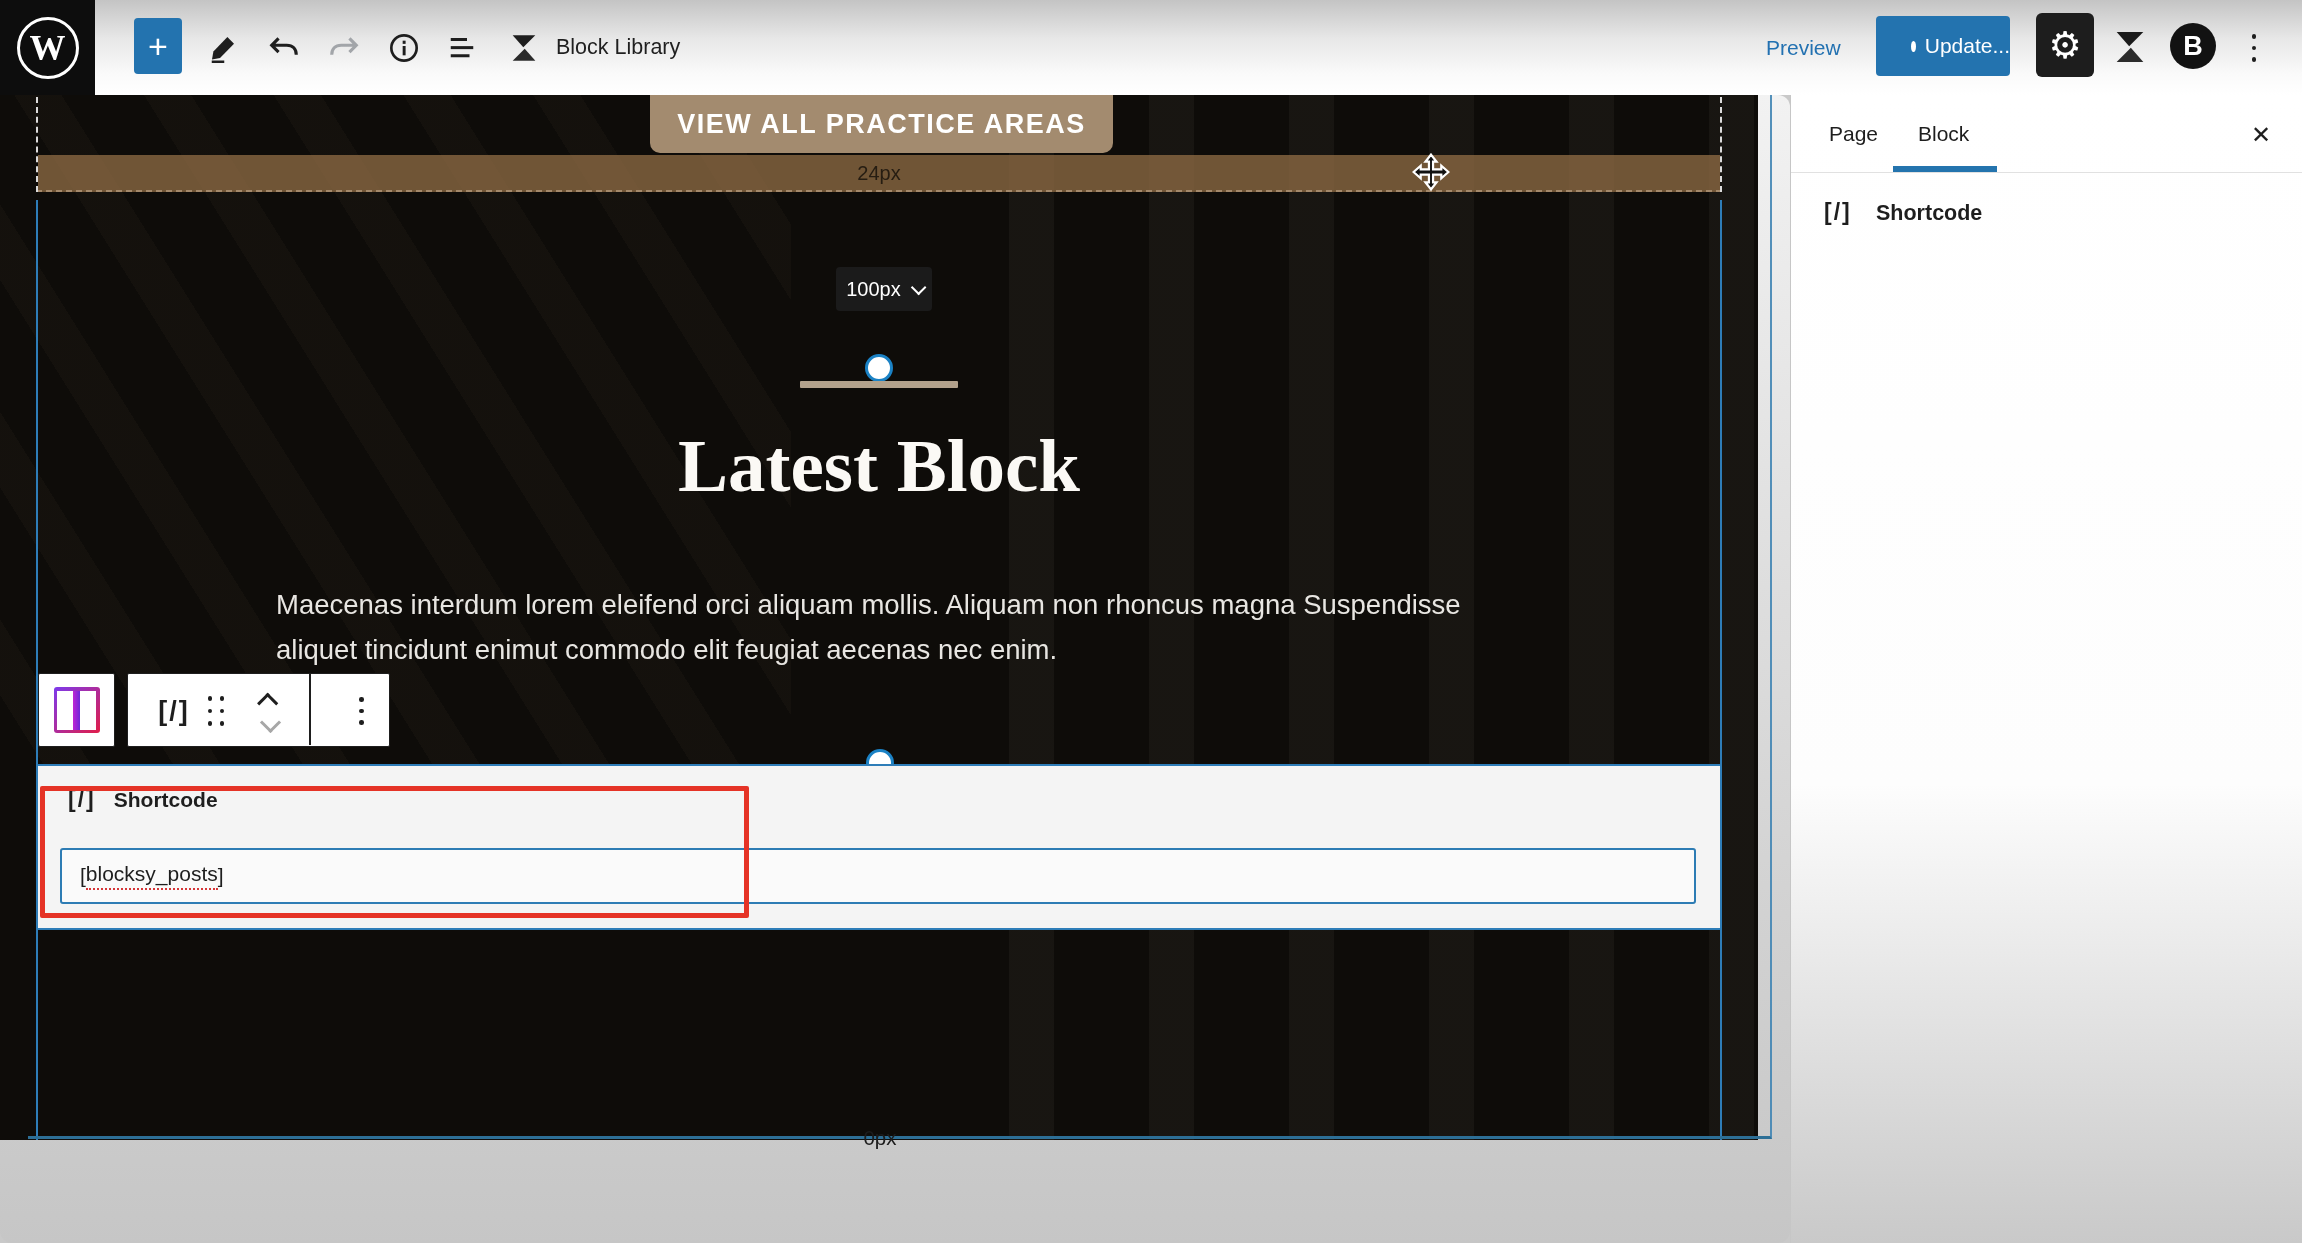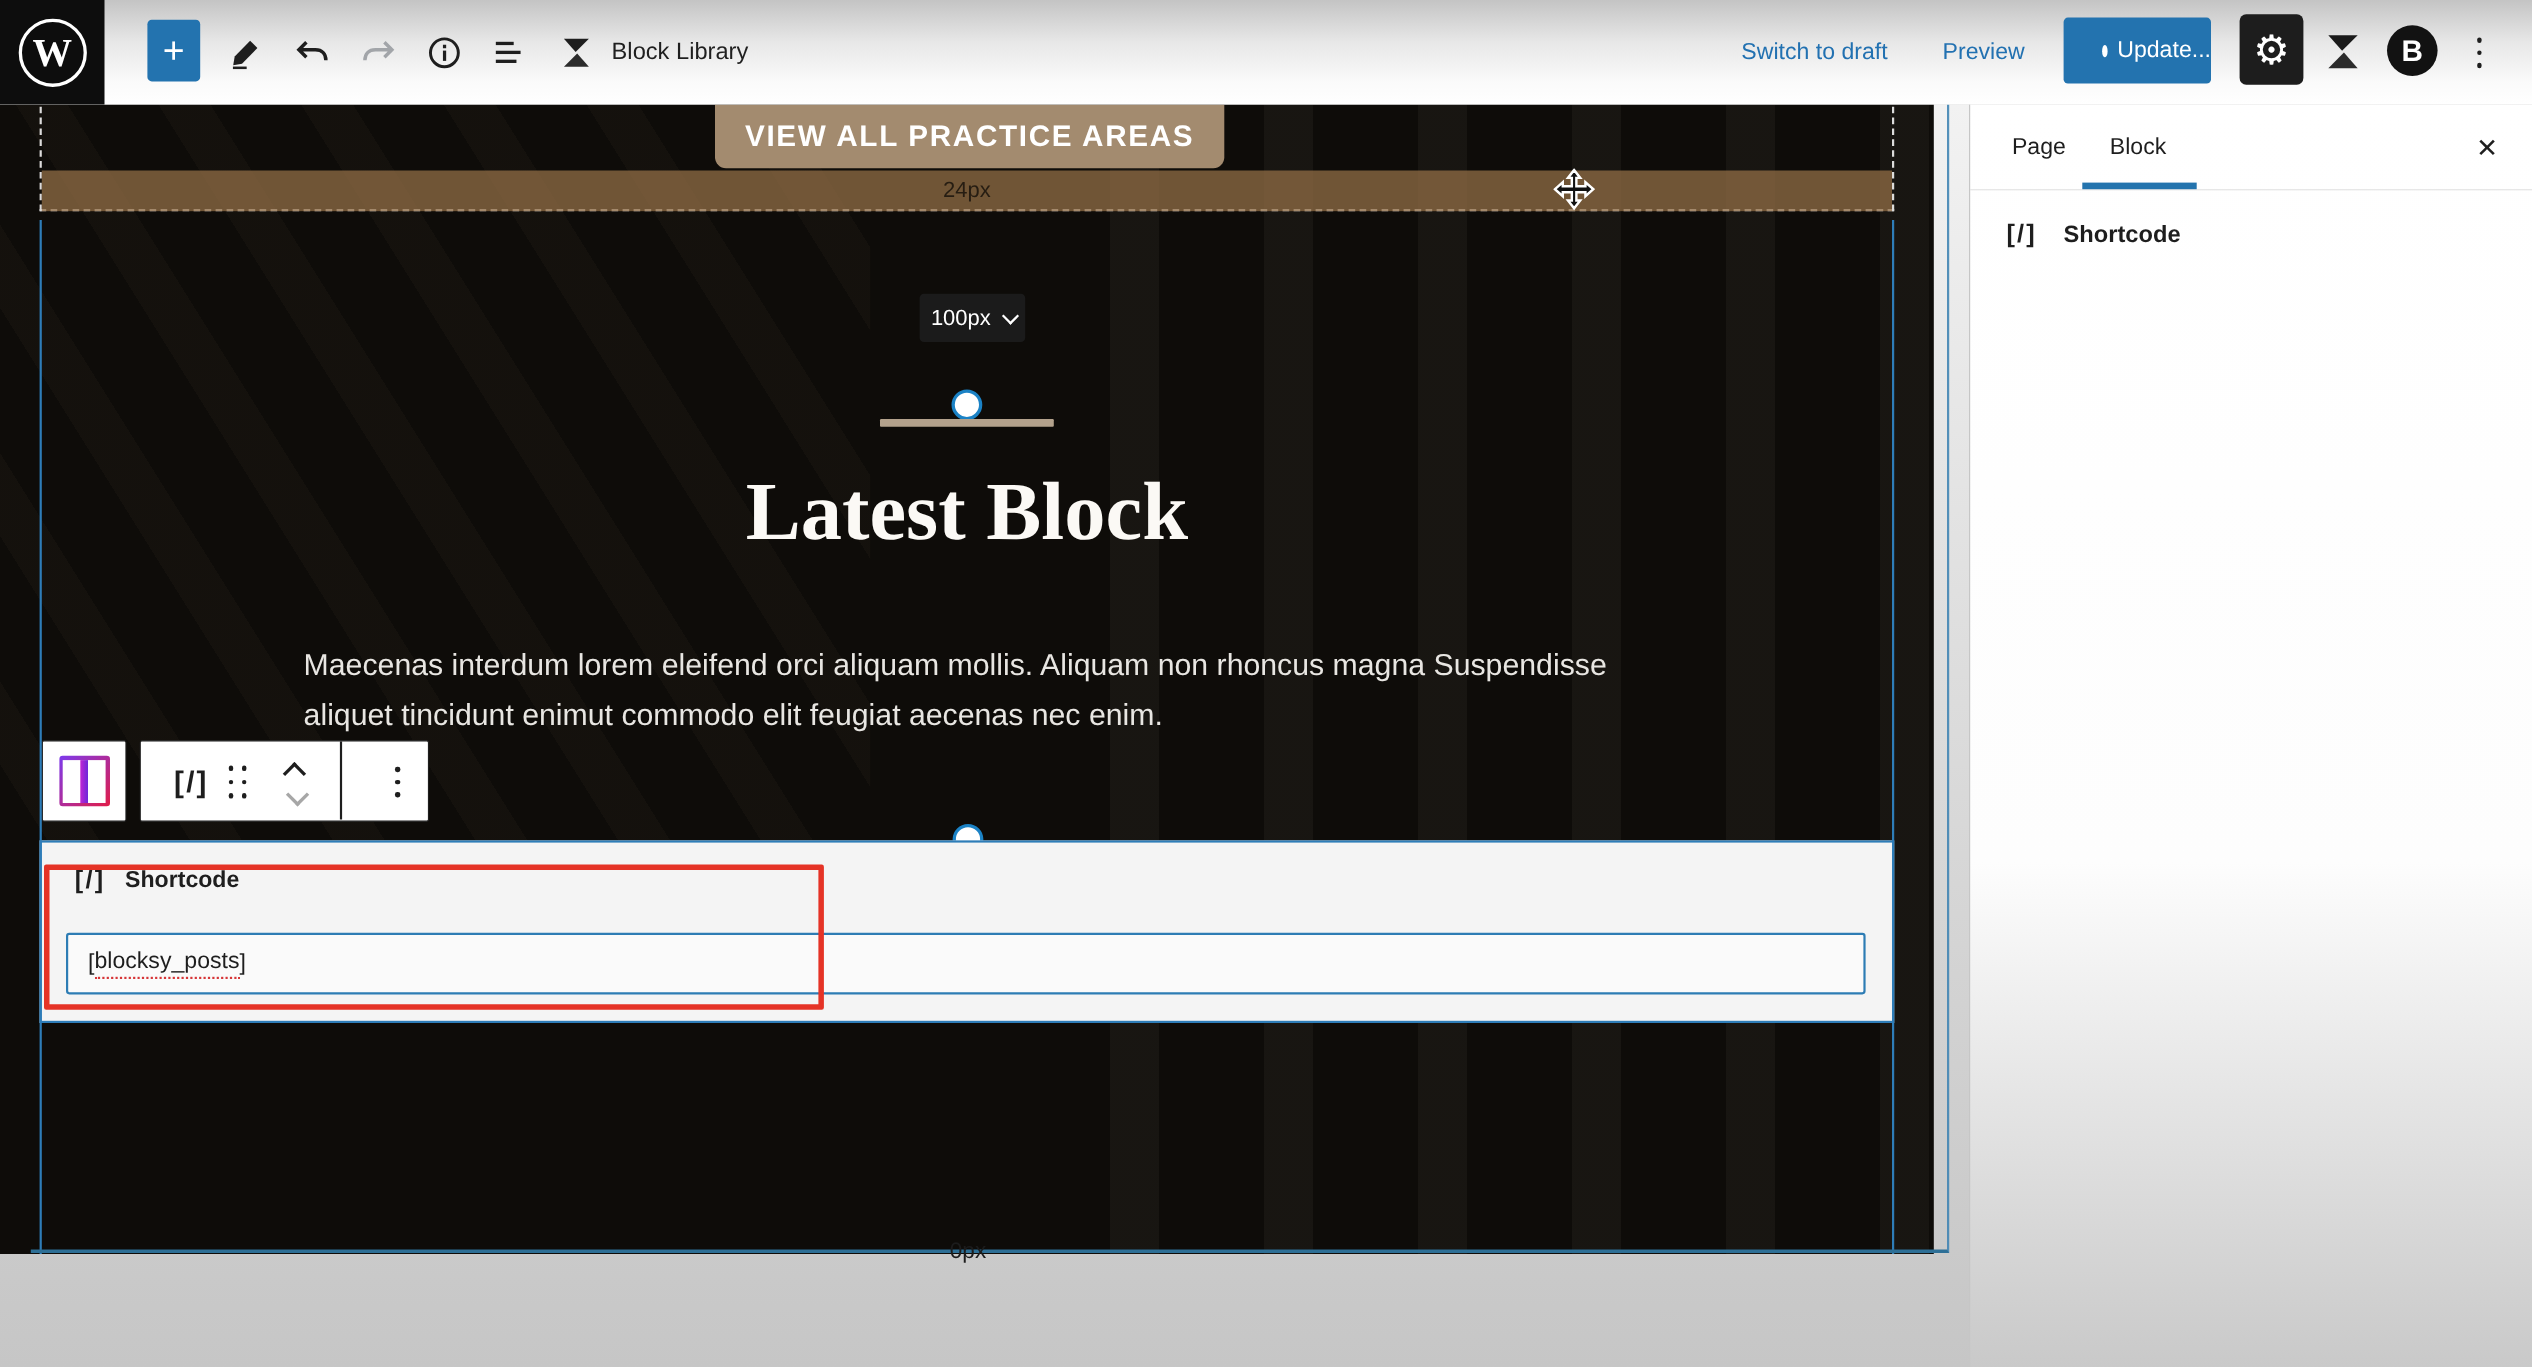--- a/index.html
+++ b/index.html
@@ -28,21 +28,21 @@
   .update-dot { width:11px; height:11px; border-radius:50%; background:#fff; }
   .gear-btn { left:2036px; top:13px; width:58px; height:64px; background:#1d1d1d; border-radius:6px;
     display:flex; align-items:center; justify-content:center; color:#fff; font-size:37px; }
   .blocksy-btn { left:2170px; top:23px; width:46px; height:46px; background:#121212; border-radius:50%;
     display:flex; align-items:center; justify-content:center; color:#fff; font-size:27px; font-weight:bold; }
   .kebab { display:flex; flex-direction:column; gap:7px; align-items:center; }
   .kebab i { width:4.5px; height:4.5px; border-radius:50%; background:#1e1e1e; display:block; }
 
   
   .canvas { left:0; top:95px; width:1790px; height:1148px;
-    background:linear-gradient(180deg,#f2f2f2 0%,#ddd 45%,#c6c6c6 100%); z-index:10; }
+    background:linear-gradient(180deg,#f2f2f2 0%,#ddd 45%,#c6c6c6 100%); z-index:10;border-radius:12px; }
   .hero { left:0; top:0; width:1758px; height:1045px; background:#0e0c09; overflow:hidden; }
   .hero-tex-l { left:0; top:0; width:45%; height:70%;
     background:repeating-linear-gradient(58deg,transparent 0 70px,rgba(140,115,85,0.05) 70px 110px); }
   .hero-tex-r { left:52%; top:0; width:48%; height:100%;
     background:repeating-linear-gradient(90deg,transparent 0 95px,rgba(255,235,210,0.045) 95px 140px); }
 
   .tan-btn { left:650px; top:0; width:463px; height:58px; background:#a38b6f;
     border-radius:0 0 10px 10px; display:flex; align-items:center; justify-content:center;
     color:#fff; font-size:27px; font-weight:bold; letter-spacing:1.5px; }
 
@@ -164,21 +164,20 @@
     </svg>
   </div>
   <div class="abs tb-icon" style="left:504px;">
     <svg width="34" height="34" viewBox="0 0 24 24">
       <path d="M4 3 h16 l-8.5 8.5 z" fill="#1e1e1e"></path>
       <path d="M20 21 H4 l8.5 -8.5 z" fill="#2b2b2b"></path>
     </svg>
   </div>
   <div class="abs dl-label">Block Library</div>
 
-  <div class="abs tb-link" style="left:1583px;">Switch to draft</div>
   <div class="abs tb-link" style="left:1766px;">Preview</div>
   <div class="abs update-btn">
     <span class="update-dot"></span>
     <span>Update...</span>
   </div>
   <div class="abs gear-btn">
     <span>⚙</span>
   </div>
   <div class="abs tb-icon" style="left:2108px; top:25px; width:44px; height:44px;">
     <svg width="40" height="40" viewBox="0 0 24 24">

